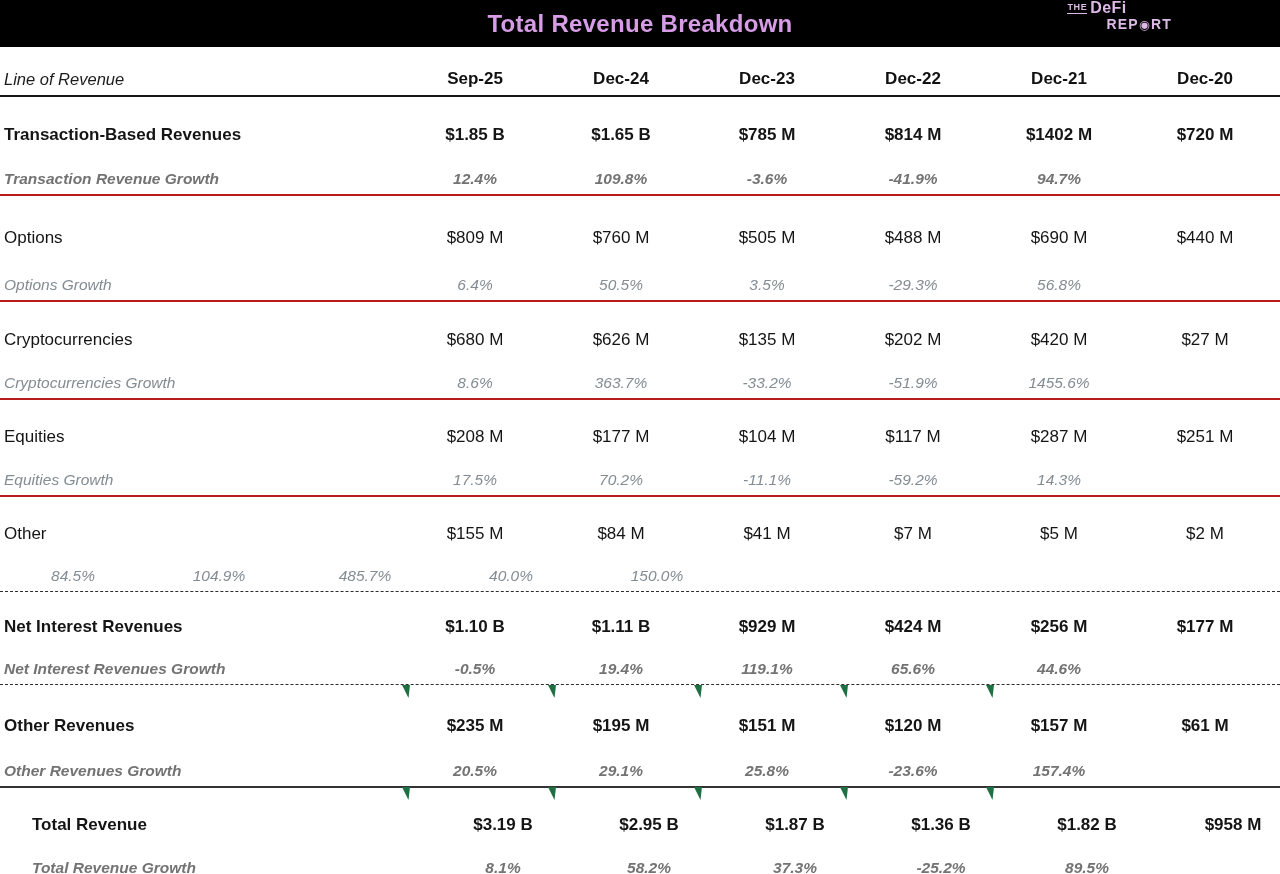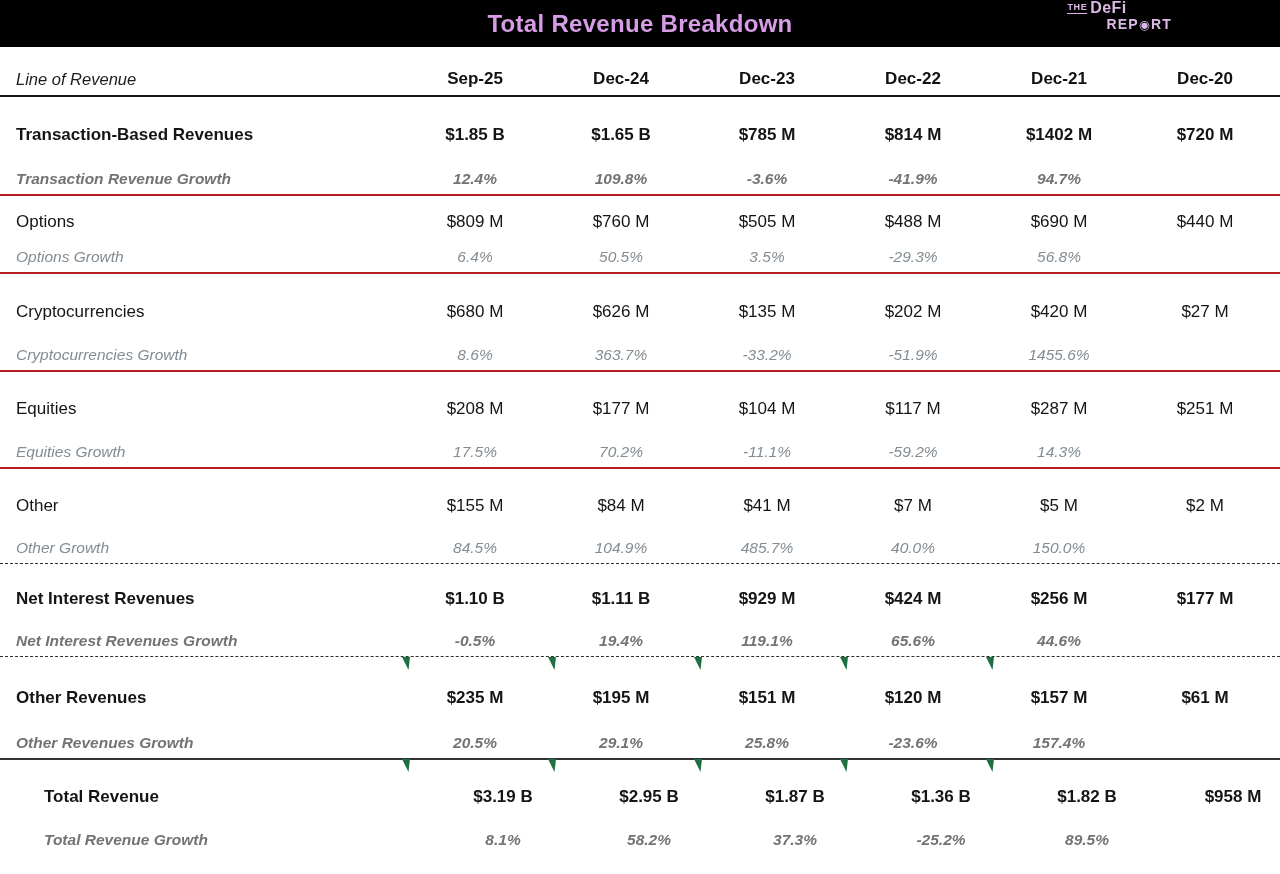--- a/index.html
+++ b/index.html
@@ -24,21 +24,21 @@
   .logo-defi { font-size:16px; font-weight:700; letter-spacing:0.4px; }
   .logo-bottom { font-size:14px; font-weight:700; letter-spacing:1.2px; margin-top:1px;margin-left:39px; }
   .logo-o { font-size:12.5px; }
 
   
   .colheader {
     display:flex; height:50px; align-items:flex-end; padding-bottom:6px;
     border-bottom:2px solid #161616;
   }
   .cell { flex:none; }
-  .label-cell { width:402px; padding-left:16px; text-align:left; }
+  .label-cell { width:402px; padding-left:4px; text-align:left; }
   .val-cell { width:146px; text-align:center; }
   .colheader .label-cell { font-style:italic; font-size:16.5px; color:#1c1c1c; }
   .colheader .val-cell { font-weight:700; font-size:17px; color:#111; }
 
   .section { position:relative; width:1280px; }
   .row { display:flex; }
   .row1 { height:57%; align-items:flex-end; padding-bottom:7px; }
   .row2 { height:43%; align-items:flex-end; padding-bottom:6px; }
 
   .v-bold .row1 .cell { font-weight:700; }
@@ -96,21 +96,21 @@
       <div class="cell label-cell">Transaction Revenue Growth</div>
       <div class="cell val-cell">12.4%</div>
       <div class="cell val-cell">109.8%</div>
       <div class="cell val-cell">-3.6%</div>
       <div class="cell val-cell">-41.9%</div>
       <div class="cell val-cell">94.7%</div>
       <div class="cell val-cell"></div>
     </div>
   </div>
 
-  <div class="section g-reg div-solid" style="height:78px">
+  <div class="section g-reg div-solid" style="height:106px">
     <div class="row row1">
       <div class="cell label-cell">Options</div>
       <div class="cell val-cell">$809 M</div>
       <div class="cell val-cell">$760 M</div>
       <div class="cell val-cell">$505 M</div>
       <div class="cell val-cell">$488 M</div>
       <div class="cell val-cell">$690 M</div>
       <div class="cell val-cell">$440 M</div>
     </div>
     <div class="row row2">
@@ -170,21 +170,20 @@
     <div class="row row1">
       <div class="cell label-cell">Other</div>
       <div class="cell val-cell">$155 M</div>
       <div class="cell val-cell">$84 M</div>
       <div class="cell val-cell">$41 M</div>
       <div class="cell val-cell">$7 M</div>
       <div class="cell val-cell">$5 M</div>
       <div class="cell val-cell">$2 M</div>
     </div>
     <div class="row row2">
-      <div class="cell label-cell">Other Growth</div>
       <div class="cell val-cell">84.5%</div>
       <div class="cell val-cell">104.9%</div>
       <div class="cell val-cell">485.7%</div>
       <div class="cell val-cell">40.0%</div>
       <div class="cell val-cell">150.0%</div>
       <div class="cell val-cell"></div>
     </div>
   </div>
 
   <div class="section v-bold g-bold div-dashed" style="height:93px">

